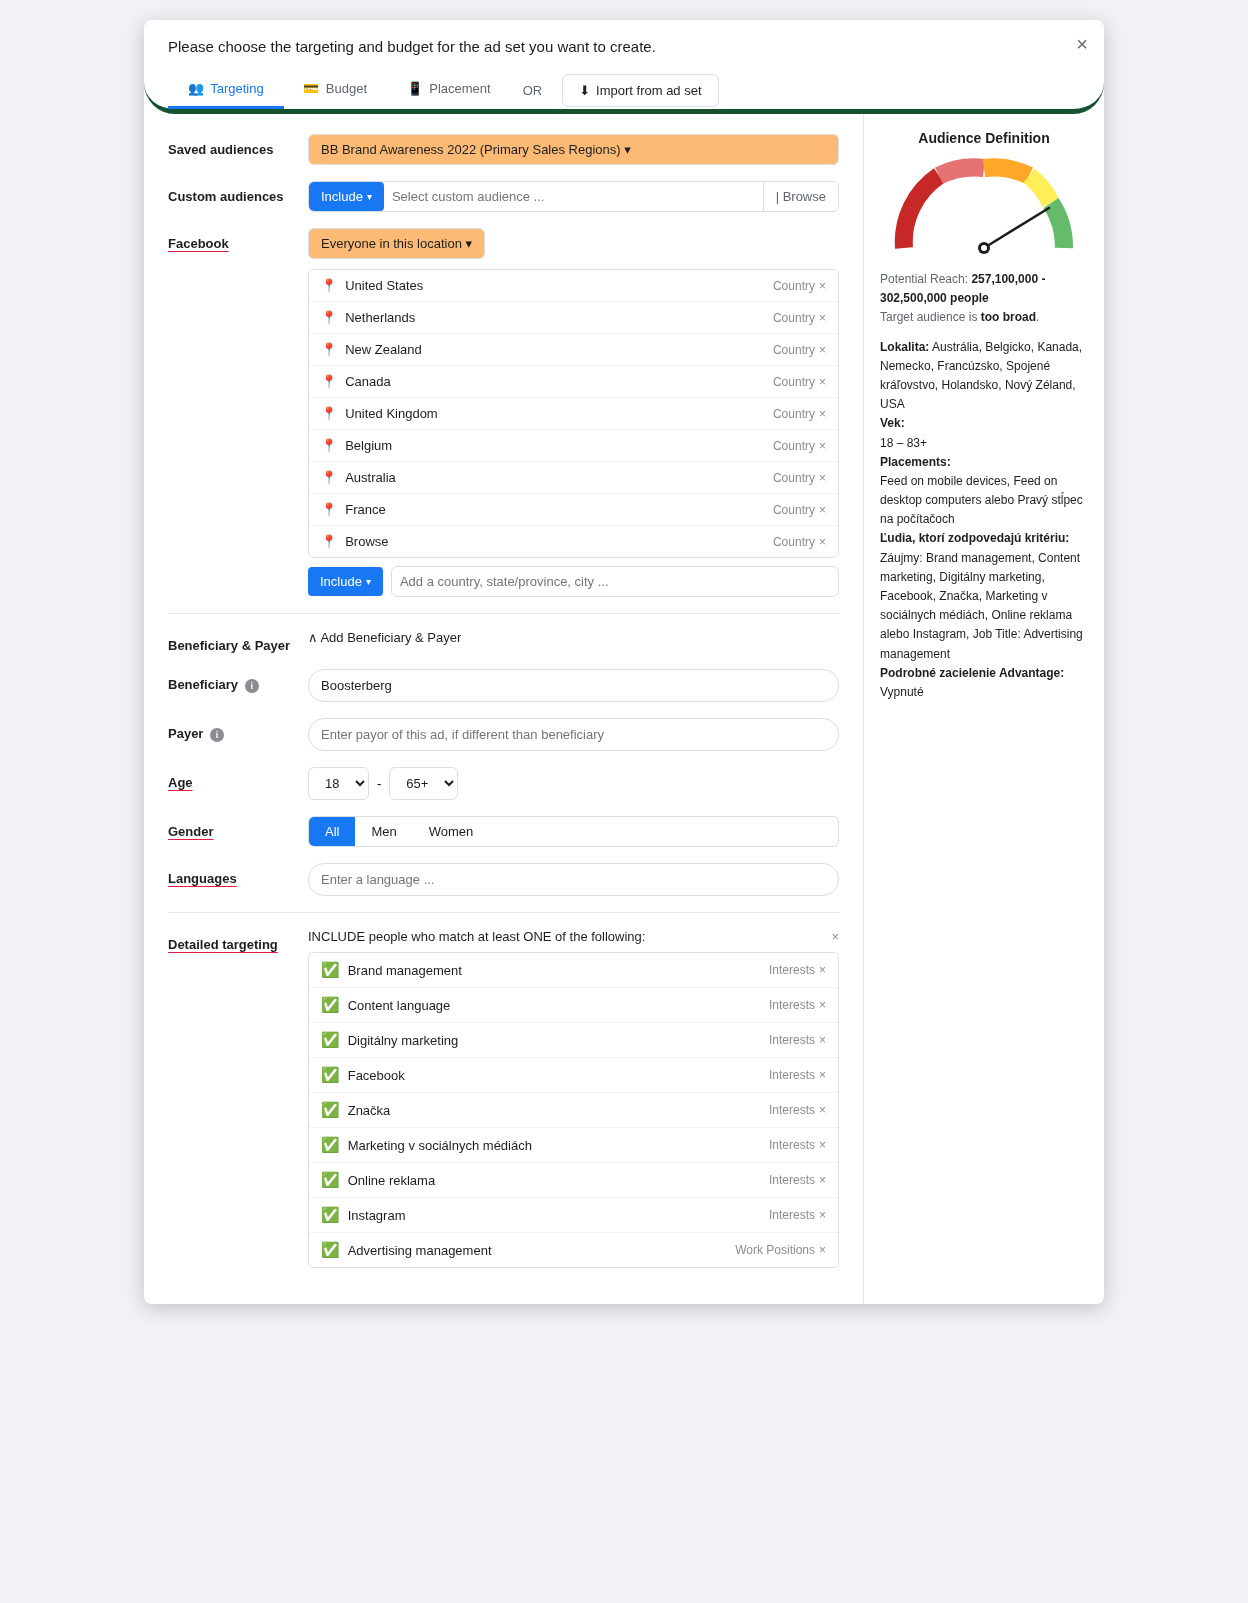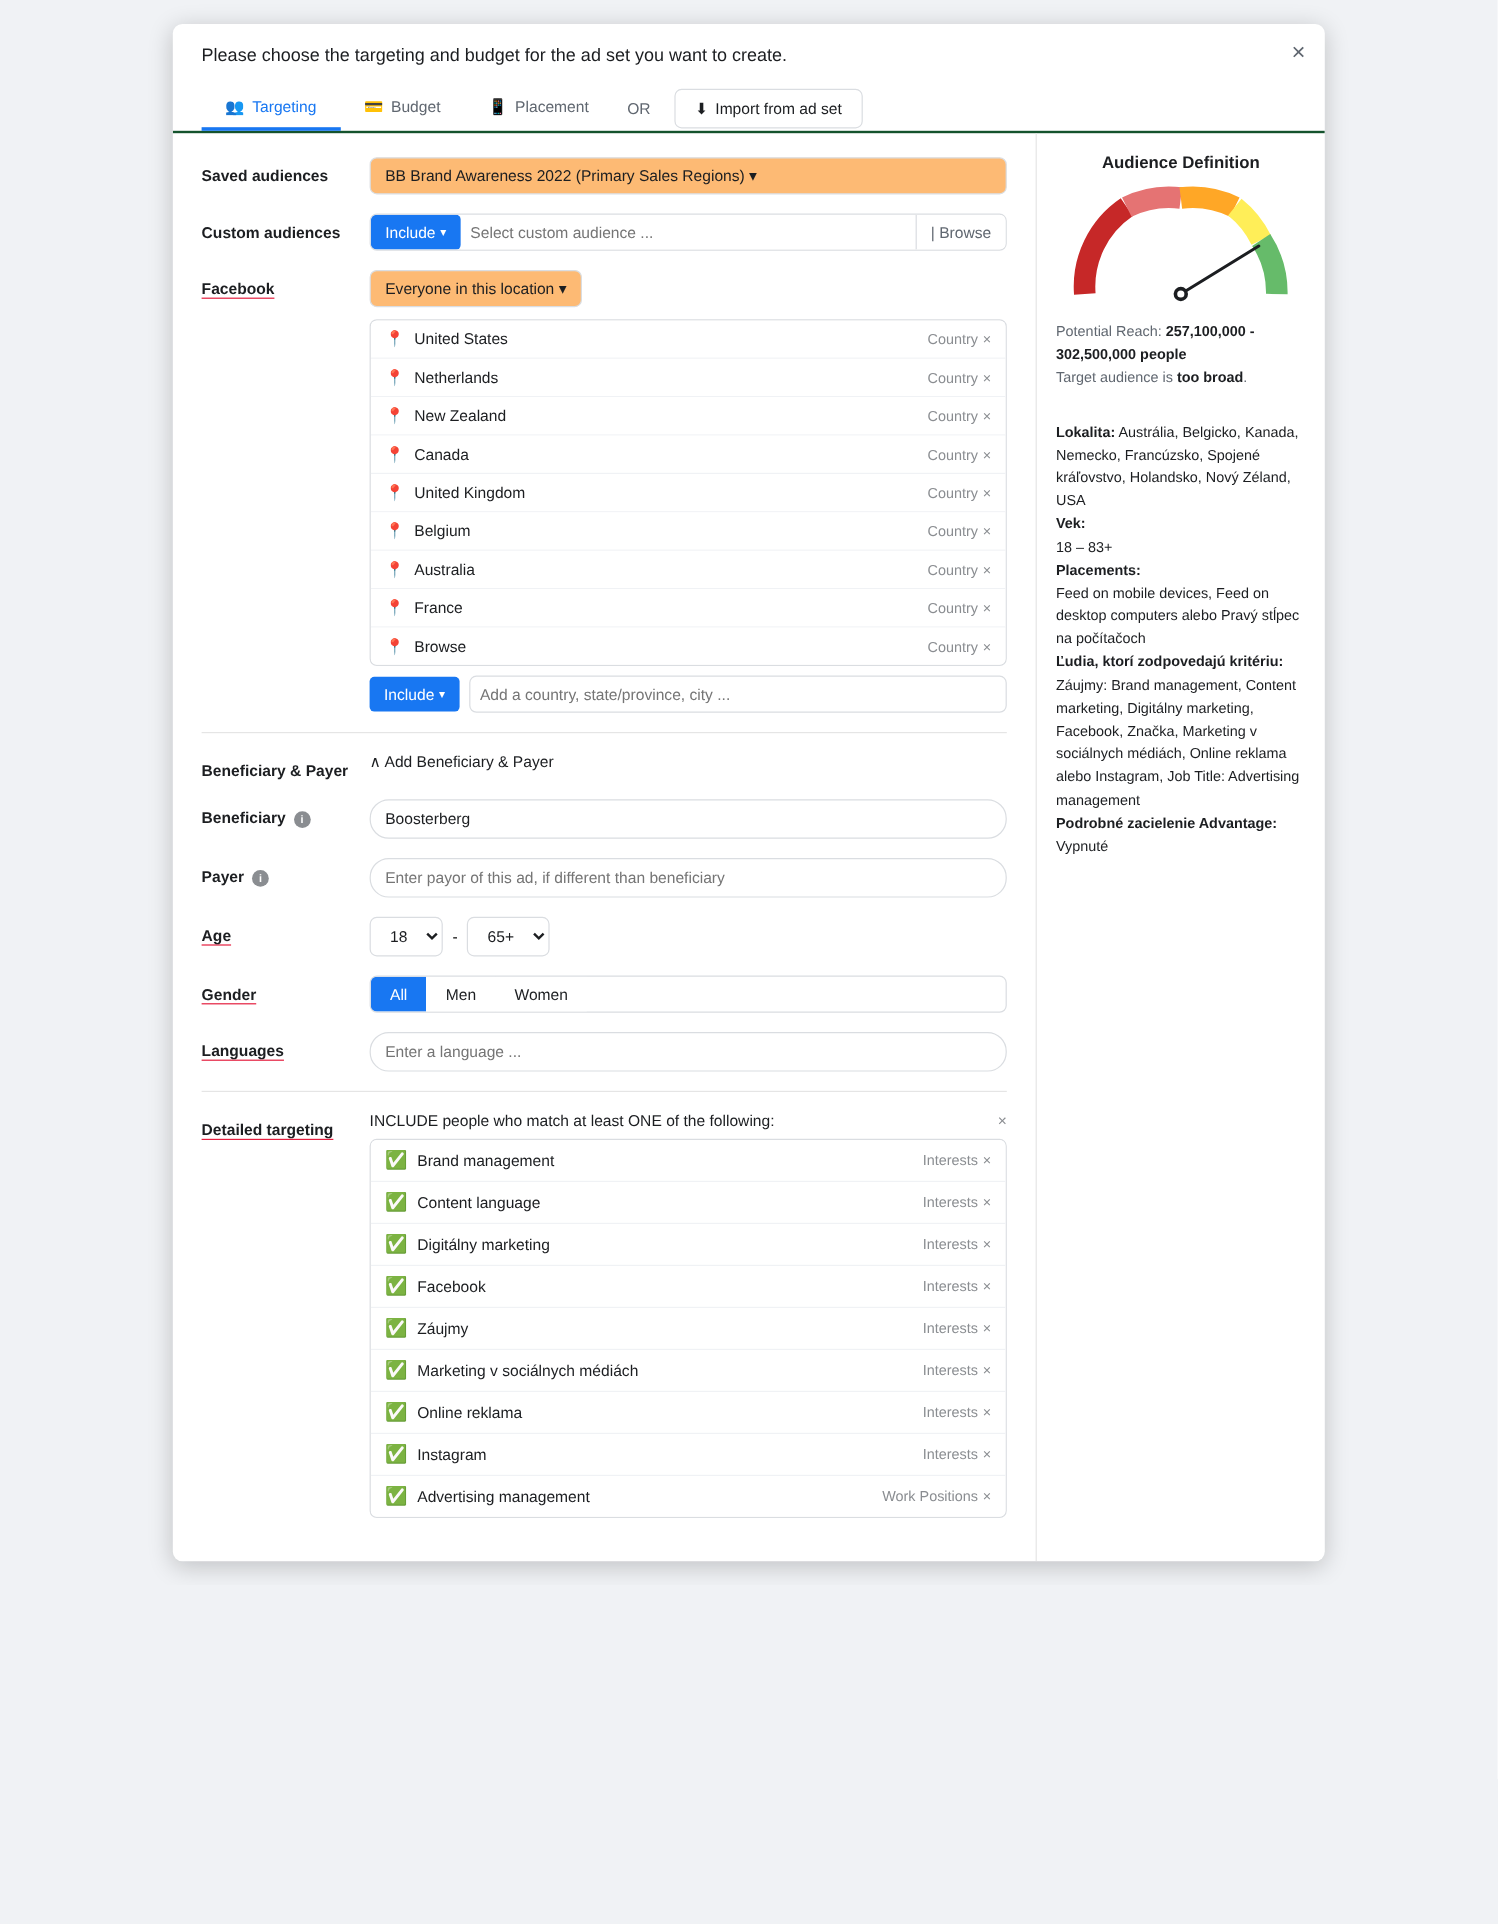--- a/index.html
+++ b/index.html
@@ -1,18 +1,18 @@
 <!DOCTYPE html>
 <html><head>
   <meta charset="utf-8">
   <style>
     * { box-sizing: border-box; margin: 0; padding: 0; }
     body { font-family: -apple-system, BlinkMacSystemFont, 'Segoe UI', Helvetica, Arial, sans-serif; font-size: 13px; background: #f0f2f5; display: flex; justify-content: center; align-items: flex-start; padding: 20px; }
     .modal { background: #fff; border-radius: 8px; box-shadow: 0 4px 20px rgba(0,0,0,0.2); width: 960px; overflow: hidden; }
-    .modal-header { padding: 18px 24px 0 24px; position: relative; border-bottom: 2px solid #14532d; }
+    .modal-header { padding: 18px 24px 0 24px; position: relative; border-bottom: 5px solid #14532d; border-radius: 31px; }
     .modal-header h2 { font-size: 15px; font-weight: 400; color: #1c1e21; padding-bottom: 16px; }
     .close-btn { position: absolute; top: 14px; right: 16px; background: none; border: none; font-size: 20px; color: #606770; cursor: pointer; line-height: 1; }
     .tabs { display: flex; align-items: center; gap: 0; }
     .tab { padding: 10px 20px; font-size: 13px; color: #606770; cursor: pointer; border-bottom: 3px solid transparent; display: flex; align-items: center; gap: 6px; }
     .tab.active { color: #1877f2; border-bottom: 3px solid #1877f2; font-weight: 500; }
     .tab-or { padding: 0 12px; color: #606770; font-size: 13px; }
     .tab-import { margin-left: 8px; padding: 8px 16px; border: 1px solid #dadde1; border-radius: 6px; background: #fff; color: #1c1e21; font-size: 13px; cursor: pointer; display: flex; align-items: center; gap: 6px; }
     .modal-body { display: flex; gap: 0; }
     .form-section { flex: 1; padding: 20px 24px; border-right: 1px solid #e5e5e5; overflow-y: auto; max-height: 1480px; position: relative; }
     .form-row { display: flex; align-items: flex-start; margin-bottom: 16px; }
@@ -56,21 +56,21 @@
     .dt-name { flex: 1; font-size: 13px; color: #1c1e21; }
     .dt-type { font-size: 12px; color: #8a8d91; display: flex; align-items: center; gap: 4px; }
     .dt-x { color: #8a8d91; cursor: pointer; }
     
     .audience-sidebar { width: 240px; padding: 16px; }
     .audience-title { font-size: 14px; font-weight: 600; color: #1c1e21; text-align: center; margin-bottom: 12px; }
     .gauge-container { display: flex; justify-content: center; margin-bottom: 12px; }
     .gauge-svg { width: 180px; height: 100px; }
     .audience-stats { font-size: 12px; color: #606770; line-height: 1.6; }
     .audience-stats strong { font-weight: 700; color: #1c1e21; }
-    .audience-detail { margin-top: 26px; font-size: 12px; color: #1c1e21; line-height: 1.6; }
+    .audience-detail { margin-top: 10px; font-size: 12px; color: #1c1e21; line-height: 1.6; }
     .audience-detail b { font-weight: 700; }
     .info-icon { display: inline-flex; align-items: center; justify-content: center; width: 14px; height: 14px; border-radius: 50%; background: #8a8d91; color: #fff; font-size: 9px; margin-left: 3px; cursor: pointer; }
   </style>
 </head>
 <body>
 
 <div class="modal">
 
   <div class="modal-header">
     <h2>Please choose the targeting and budget for the ad set you want to create.</h2>
@@ -282,21 +282,21 @@
     <span class="dt-name">Digitálny marketing</span>
     <span class="dt-type">Interests <span class="dt-x">×</span></span>
   </div>
               <div class="dt-item">
     <span class="dt-check">✅</span>
     <span class="dt-name">Facebook</span>
     <span class="dt-type">Interests <span class="dt-x">×</span></span>
   </div>
               <div class="dt-item">
     <span class="dt-check">✅</span>
-    <span class="dt-name">Záujmy</span>
+    <span class="dt-name">Značka</span>
     <span class="dt-type">Interests <span class="dt-x">×</span></span>
   </div>
               <div class="dt-item">
     <span class="dt-check">✅</span>
     <span class="dt-name">Marketing v sociálnych médiách</span>
     <span class="dt-type">Interests <span class="dt-x">×</span></span>
   </div>
               <div class="dt-item">
     <span class="dt-check">✅</span>
     <span class="dt-name">Online reklama</span>

